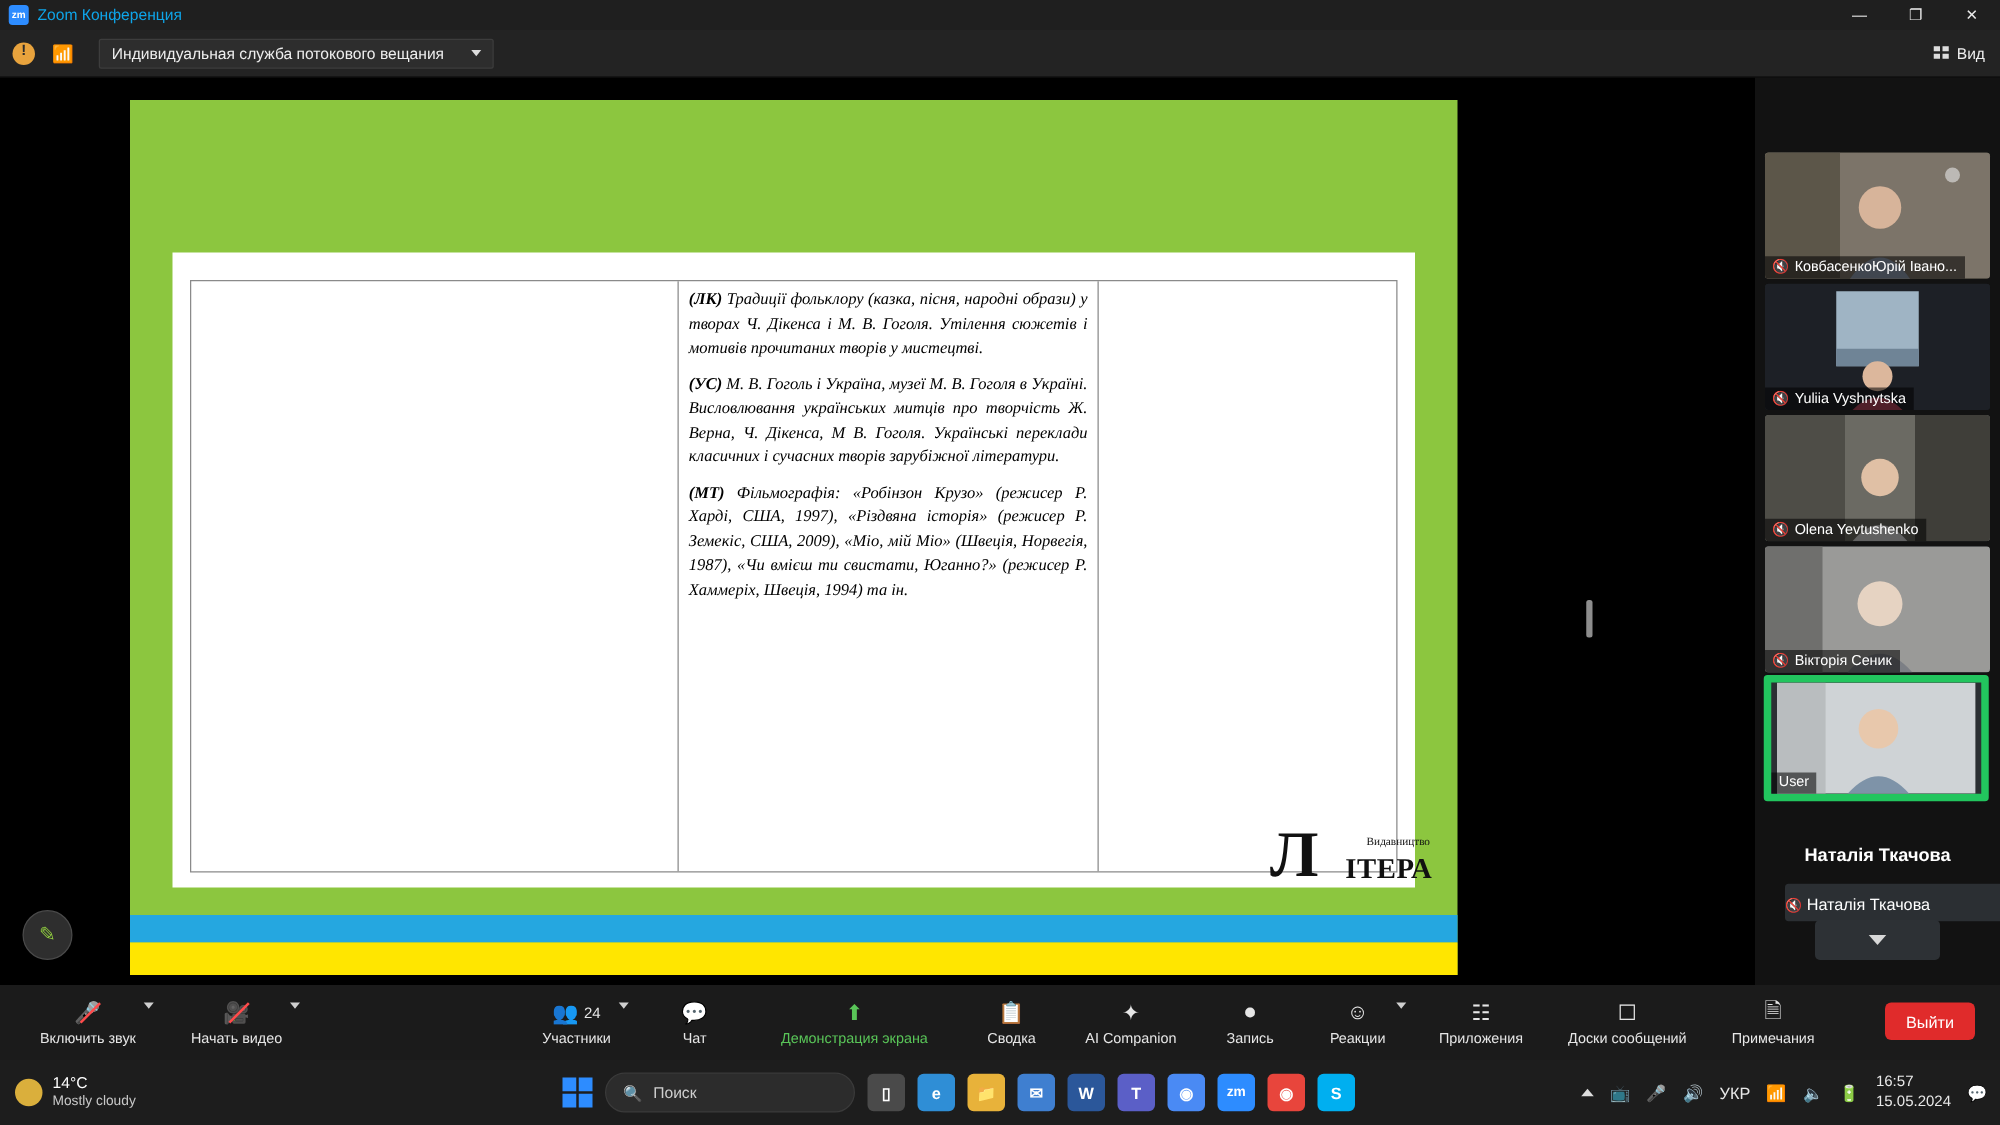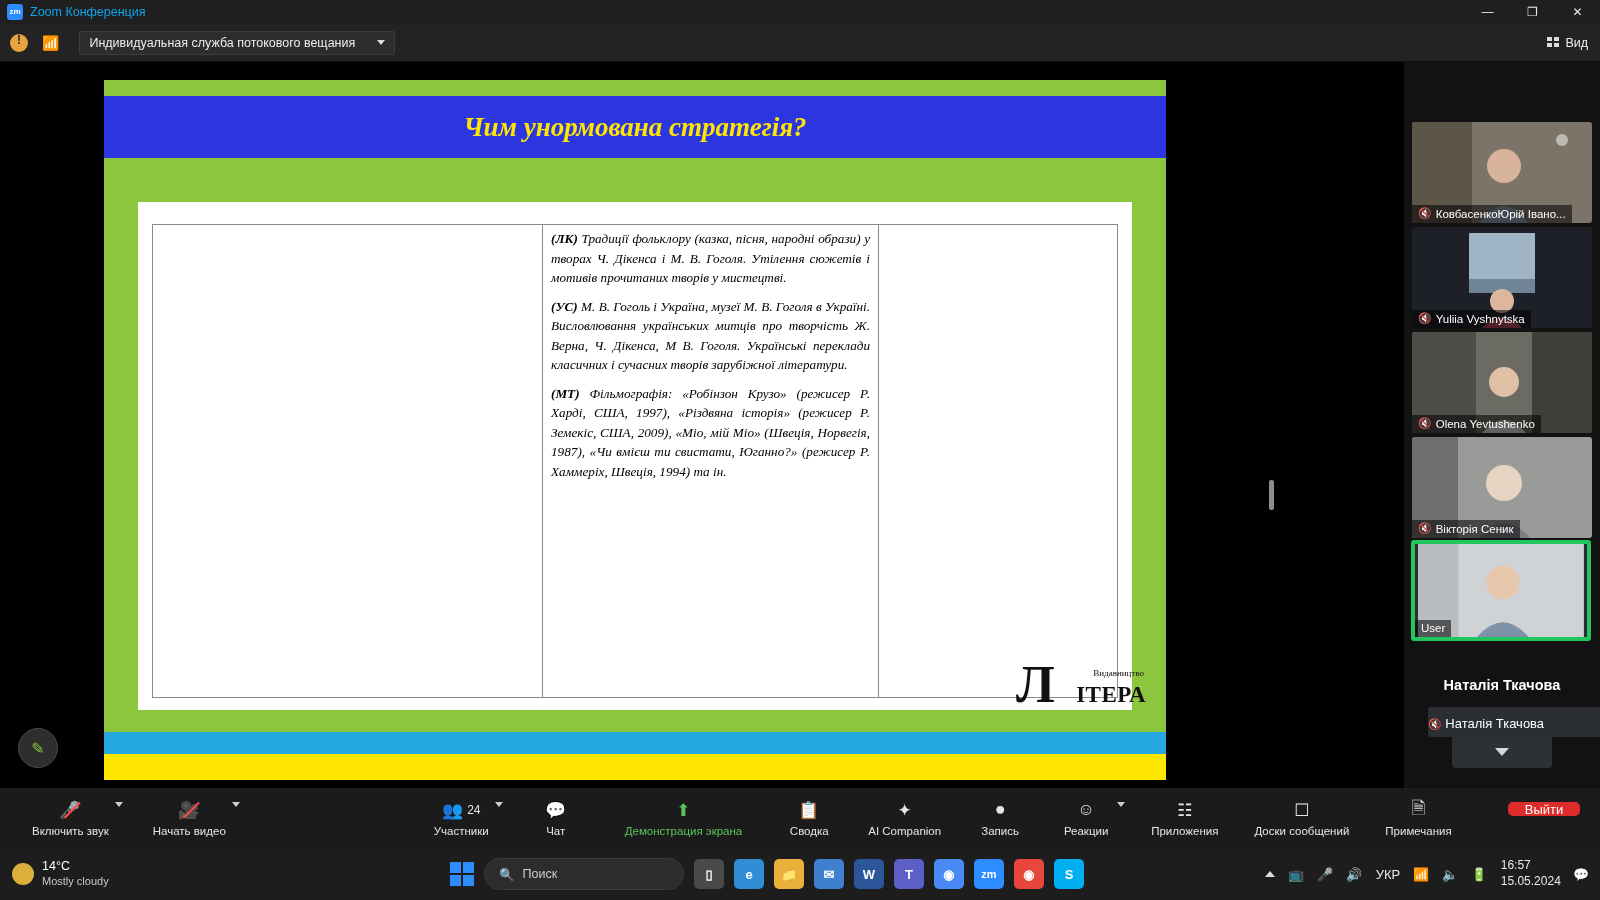--- a/index.html
+++ b/index.html
@@ -150,21 +150,21 @@
     position: absolute; left: 8px; width: 180px; height: 101px;
     background: #2b2f33; border-radius: 3px; overflow: hidden;
   }
   .tile .nametag {
     position: absolute; left: 0; bottom: 0; padding: 2px 6px 3px 6px;
     background: rgba(0,0,0,0.55); font-size: 11.5px; color: #fff;
     display: flex; align-items: center; gap: 4px; max-width: 180px;
     white-space: nowrap; overflow: hidden;
   }
   .mutemic { color: #ff4b4b; font-size: 11px; }
-  .tile.active { border: 4px solid #22c55e; left: 7px; }
+  .tile.active { border: 6px solid #22c55e; left: 7px; }
   .speaker-name {
     position: absolute; left: 0; width: 196px; text-align: center;
     font-size: 14.5px; font-weight: bold; color: #fff;
   }
   .bottom-row {
     position: absolute; left: 8px; width: 180px; height: 30px;
     background: #2b2f33; border-radius: 3px; margin-left: 16px;
   }
   .bottom-row .nametag { position: absolute; left: 0; bottom: 6px; background: transparent; }
   .more-btn {
@@ -195,21 +195,21 @@
     position: absolute; right: -4px; top: 14px;
     width: 0; height: 0; border-left: 4px solid transparent;
     border-right: 4px solid transparent; border-top: 5px solid #cfcfcf;
   }
   .slash { position: relative; }
   .slash::after {
     content: ""; position: absolute; left: 2px; top: 50%; width: 22px; height: 2px;
     background: #ff4b4b; transform: rotate(-45deg) translateY(-50%);
   }
   .leave-btn {
-    position: absolute; right: 20px; top: 14px; width: 72px; height: 14px;
+    position: absolute; right: 20px; top: 14px; width: 72px; height: 30px;
     background: #e02b2b; border-radius: 5px; color: #fff; font-size: 13px;
     display: flex; align-items: center; justify-content: center; font-weight: 500;
   }
 
   
   .taskbar {
     position: absolute; left: 0; top: 848px; width: 1600px; height: 52px;
     background: #1d1d1d; display: flex; align-items: center;
   }
   .weather { display: flex; align-items: center; gap: 8px; margin-left: 12px; }
@@ -273,23 +273,20 @@
     </div>
     <div class="view-btn">
       <span class="grid-glyph"></span>
       <span>Вид</span>
     </div>
   </div>
 
   <div class="stage">
 
     <div class="slide">
-      <div class="slide-title-bar">
-        <div class="slide-title">Чим унормована стратегія?</div>
-      </div>
 
       <div class="slide-sheet">
         <div class="table-box">
           <div class="cell left"></div>
           <div class="cell mid">
             <p class="para">
               <b>(ЛК)</b><span> Традиції фольклору (казка, пісня, народні образи) у творах Ч. Дікенса і М. В. Гоголя. Утілення сюжетів і мотивів прочитаних творів у мистецтві.</span>
             </p>
             <p class="para">
               <b>(УС)</b><span> М. В. Гоголь і Україна, музеї М. В. Гоголя в Україні. Висловлювання українських митців про творчість Ж. Верна, Ч. Дікенса, М В. Гоголя. Українські переклади класичних і сучасних творів зарубіжної літератури.</span>

